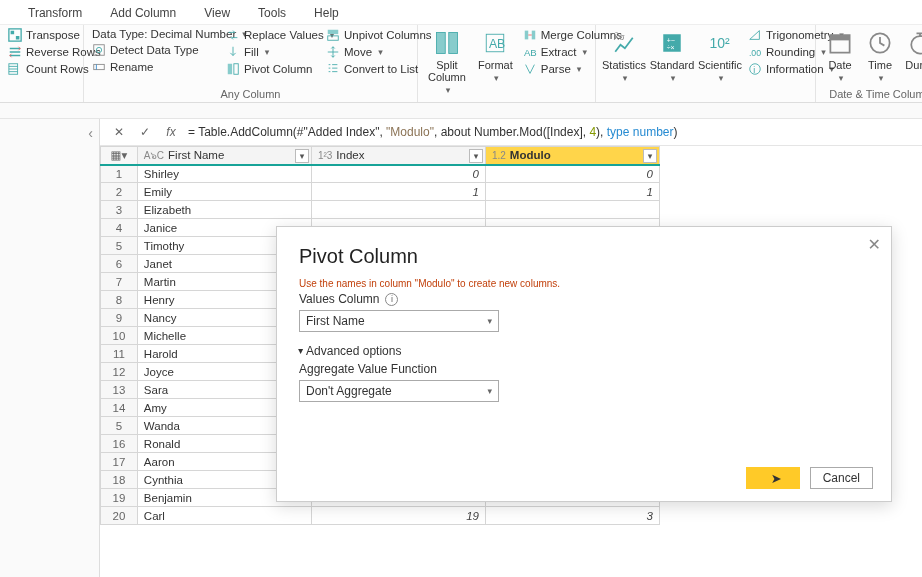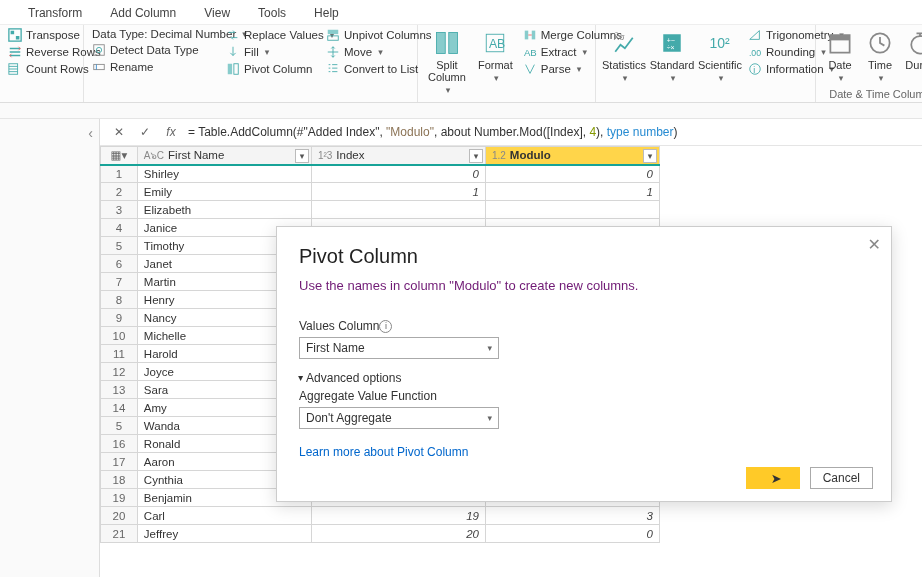--- a/index.html
+++ b/index.html
@@ -39,22 +39,22 @@
   th.rowcol, td.rowcol { width:28px; text-align:center; color:#666; background:#f7f7f7; font-style:normal; }
   th .dd { position:absolute; right:2px; top:2px; width:14px; height:14px; border:1px solid #bbb; background:#fff; font-size:9px; display:flex; align-items:center; justify-content:center; color:#555; }
   th .typetag { display:inline-block; font-size:10px; color:#888; margin-right:4px; vertical-align:middle; }
   th.sel { background:#ffd54a; }
   td.num { text-align:right; font-style:italic; color:#444; }
   tr.seprow td { border-top:2px solid #17a398; }
   
   .overlay { position:absolute; left:276px; top:226px; width:616px; height:276px; background:#fff; border:1px solid #ccc; box-shadow:0 4px 16px rgba(0,0,0,0.15); padding:18px 22px 14px; }
   .closex { position:absolute; top:8px; right:10px; color:#888; font-size:16px; cursor:default; }
   .dlg-title { font-size:20px; font-weight:400; color:#222; margin-bottom:10px; }
-  .dlg-sub { font-size:13px; color:#701a75; margin-bottom:26px; }
-  .dlg-label { font-size:12px; color:#333; margin-bottom:4px; display:flex; align-items:center; }
+  .dlg-sub { font-size:10px; color:#c2410c; margin-bottom:3px; }
+  .dlg-label { font-size:12px; color:#333; margin-bottom:4px; display:flex; align-items:center; gap:6px; }
   .infocircle { width:13px; height:13px; border:1px solid #888; border-radius:50%; font-size:9px; display:inline-flex; align-items:center; justify-content:center; color:#666; }
   .dlg-select { width:200px; height:22px; border:1px solid #aaa; display:flex; align-items:center; justify-content:space-between; padding:0 6px; font-size:12px; background:#fff; margin-bottom:12px; }
   .advhdr { font-size:12px; color:#333; margin-bottom:4px; }
   .advhdr .tri { display:inline-block; transform:rotate(90deg); font-size:10px; margin-right:2px; }
   .learn { color:#0066cc; font-size:12px; margin-top:4px; display:inline-block; }
   .dlg-buttons { position:absolute; bottom:12px; right:18px; display:flex; gap:10px; }
   .btn { min-width:54px; height:22px; border:1px solid #aaa; background:#fff; display:flex; align-items:center; justify-content:center; font-size:12px; padding:0 12px; }
   .btn.primary { background:#ffca28; border-color:#ffca28; position:relative; }
   .cursor { position:absolute; left:24px; top:3px; font-size:13px; }
 </style>
@@ -161,20 +161,21 @@
             <span class="caret">▾</span>
           </div>
         <div class="rowbtn">
             <svg viewBox="0 0 16 16">
               <path d="M3 3h2M3 7h2M3 11h2M7 3h6M7 7h6M7 11h6" stroke="#4aa"></path>
             </svg>
             <span>Convert to List</span>
           </div>
       </div>
     </div>
+    <div class="group-label">Any Column</div>
   </div>
 
   <div class="group" style="width:178px">
     <div class="group-body">
       <div class="bigbtn">
           <svg viewBox="0 0 32 32">
             <rect x="4" y="4" width="10" height="24" fill="#8cc" stroke="#4aa"></rect>
             <rect x="18" y="4" width="10" height="24" fill="#8cc" stroke="#4aa"></rect>
           </svg>
           <span style="white-space:pre-line">Split
@@ -438,26 +439,20 @@
               <td>Benjamin</td>
               <td class="num">18</td>
               <td class="num">2</td>
             </tr>
             <tr>
               <td class="rowcol">20</td>
               <td>Carl</td>
               <td class="num">19</td>
               <td class="num">3</td>
             </tr>
-            <tr>
-              <td class="rowcol">21</td>
-              <td>Jeffrey</td>
-              <td class="num">20</td>
-              <td class="num">0</td>
-            </tr>
           </tbody>
       </table>
     </div>
   </div>
 </div>
 
 <div class="overlay">
   <div class="closex">✕</div>
   <div class="dlg-title">Pivot Column</div>
   <div class="dlg-sub">Use the names in column "Modulo" to create new columns.</div>
@@ -468,21 +463,20 @@
   <div class="dlg-select">
       <span>First Name</span>
       <span class="caret">▾</span>
     </div>
   <div class="advhdr"><span class="tri">▸</span><span>Advanced options</span></div>
   <div class="dlg-label">Aggregate Value Function</div>
   <div class="dlg-select">
       <span>Don't Aggregate</span>
       <span class="caret">▾</span>
     </div>
-  <a class="learn">Learn more about Pivot Column</a>
   <div class="dlg-buttons">
     <div class="btn primary">
         <span style="visibility:hidden">OK</span>
         <span class="cursor">➤</span>
       </div>
     <div class="btn">Cancel</div>
   </div>
 </div>
 
 </body></html>

